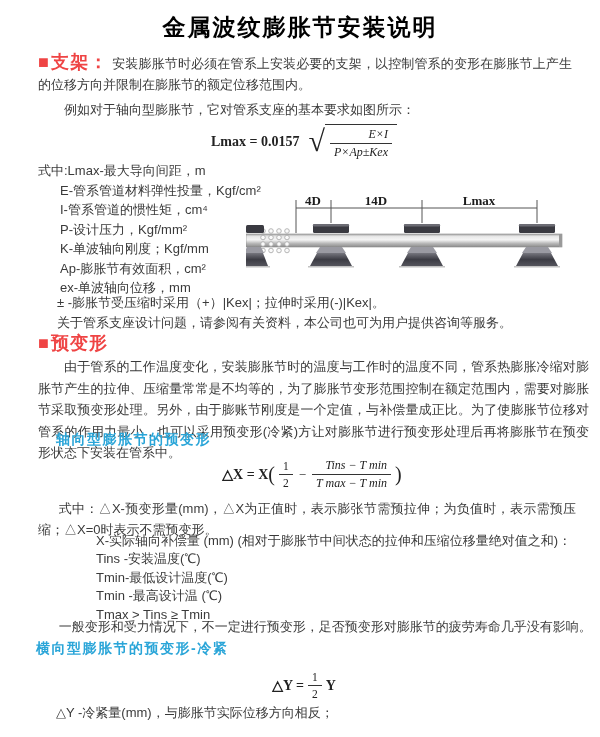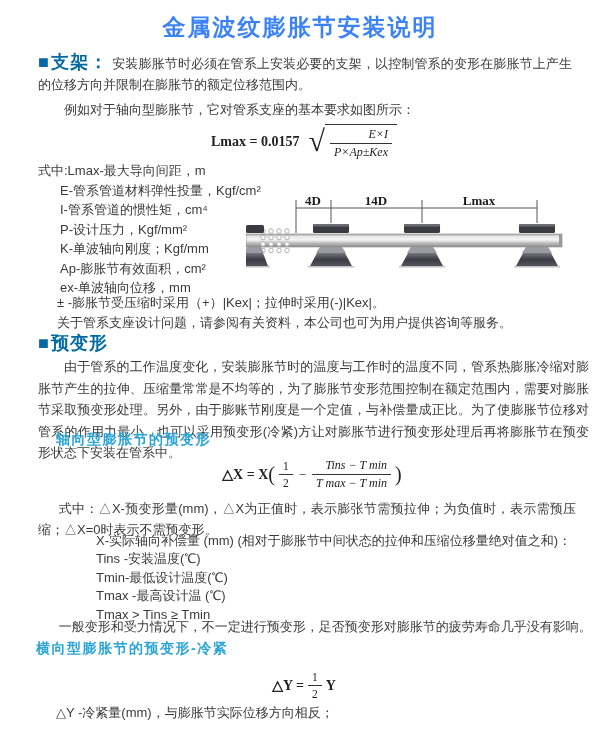--- a/index.html
+++ b/index.html
@@ -1,22 +1,22 @@
 <!DOCTYPE html>
 <html><head>
 <meta charset="utf-8">
 <style>
   html,body{margin:0;padding:0;background:#ffffff;}
   .page{position:relative;width:600px;height:737px;background:#ffffff;
         font-family:"Liberation Sans",sans-serif;color:#333;overflow:hidden;}
   .abs{position:absolute;}
   .title{position:absolute;top:12px;left:0;width:100%;margin:0;text-align:center;
-         font-size:23px;font-weight:bold;color:#3b82f6;letter-spacing:2px;}
+         font-size:23px;font-weight:bold;color:#000000;letter-spacing:2px;}
   .body-text{font-size:13px;line-height:21px;text-align:justify;color:#3a3a3a;}
-  .sec-head{color:#0369a1;font-size:18px;font-weight:bold;letter-spacing:1px;}
+  .sec-head{color:#ef4444;font-size:18px;font-weight:bold;letter-spacing:1px;}
   .sec-head .sq{margin-right:1px;}
   .sub-head{position:absolute;color:#2aa5d8;font-size:14px;font-weight:bold;letter-spacing:1.5px;}
   .def-line{font-size:13px;line-height:19.5px;white-space:nowrap;color:#3a3a3a;}
   .defs1 .def-line + .def-line{padding-left:22px;}
   .defs2 .def-line{line-height:18.4px;margin-left:40px;}
   .ind15{text-indent:19px;}
   .indent2{text-indent:2em;}
   .formula{position:absolute;left:4px;width:100%;text-align:center;
            font-family:"Liberation Serif",serif;color:#222;}
   .f-bold{font-weight:bold;font-size:14px;vertical-align:middle;}
@@ -177,21 +177,21 @@
     </span>
     <span class="paren">)</span>
   </div>
 
   <div class="abs body-text" style="top:498px;left:38px;right:24px;text-indent:1.6em;">式中：△X-预变形量(mm)，△X为正值时，表示膨张节需预拉伸；为负值时，表示需预压缩；△X=0时表示不需预变形。</div>
 
   <div class="abs defs2" style="top:532px;left:56px;">
     <div class="def-line">X-实际轴向补偿量 (mm) (相对于膨胀节中间状态的拉伸和压缩位移量绝对值之和)：</div>
     <div class="def-line">Tins -安装温度(℃)</div>
     <div class="def-line">Tmin-最低设计温度(℃)</div>
-    <div class="def-line">Tmax -最高设计温 (℃)</div>
+    <div class="def-line">Tmin -最高设计温 (℃)</div>
     <div class="def-line">Tmax &gt; Tins ≥ Tmin</div>
   </div>
 
   <div class="abs def-line" style="top:617px;left:38px;text-indent:1.6em;">一般变形和受力情况下，不一定进行预变形，足否预变形对膨胀节的疲劳寿命几乎没有影响。</div>
 
   <div class="sub-head" style="top:640px;left:36px;">横向型膨胀节的预变形-冷紧</div>
 
   <div class="formula" style="top:670px;">
     <span class="f-bold">△Y =</span>
     <span class="frac upright">

